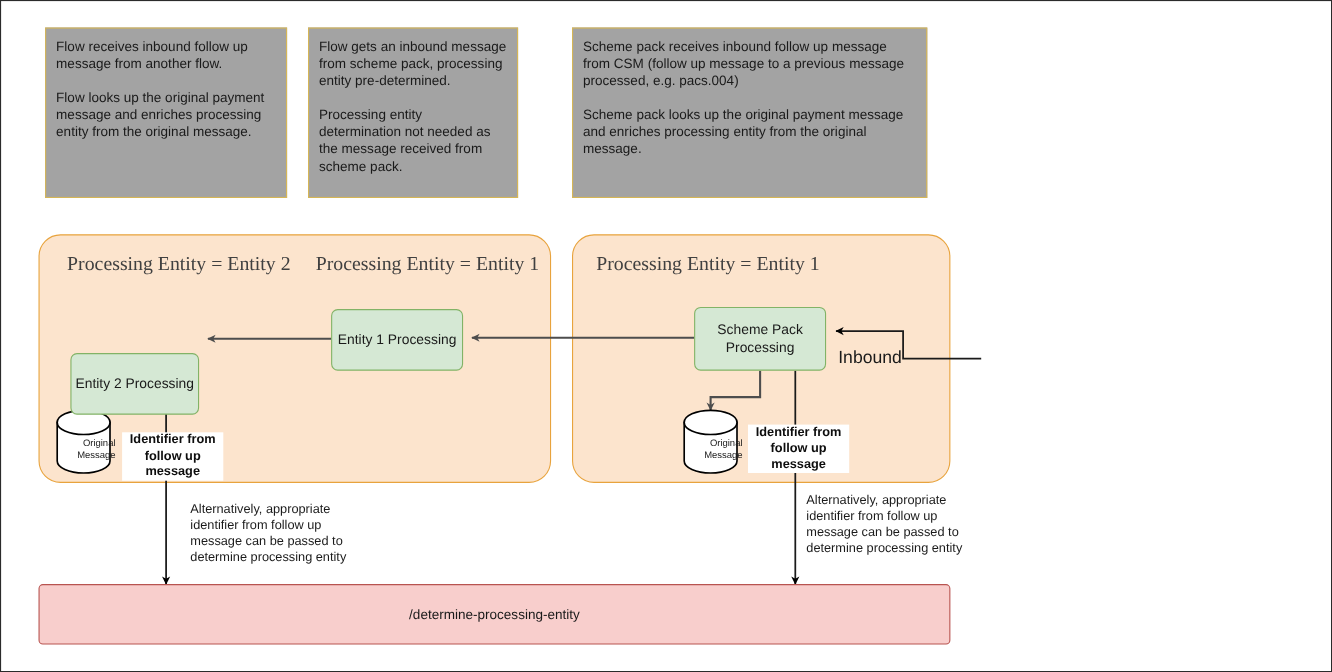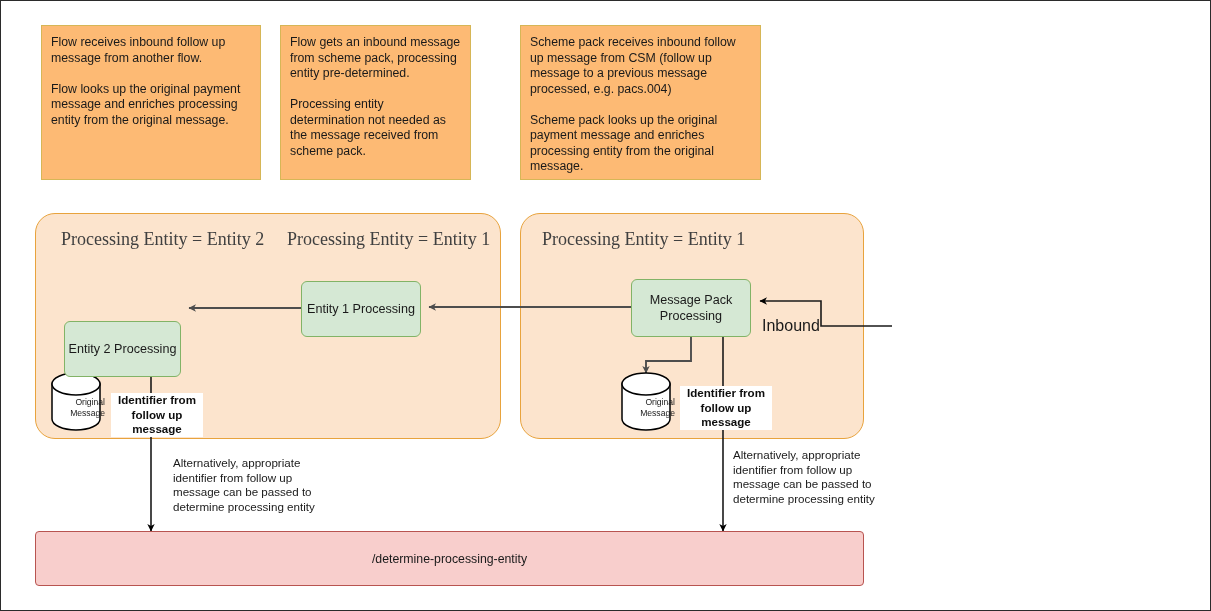--- a/index.html
+++ b/index.html
@@ -9,21 +9,21 @@
     width:1211px;height:611px;
     background:#ffffff;
     border:1px solid #2b2b2b;
     box-sizing:border-box;
     overflow:hidden;
   }
   .abs{position:absolute;box-sizing:border-box;}
 
   
   .note{
-    background:#fdba74;
+    background:#a3a3a3;
     border:1px solid #d6b656;
     color:#1a1a1a;
     font-size:12.3px;
     line-height:15.5px;
     padding:9px 9px 6px 9px;
     white-space:pre-wrap;
   }
 
   
   .lane{
@@ -108,21 +108,21 @@
 <div id="canvas">
 
   <div class="abs note" style="left:40px;top:24px;width:220px;height:155px;">Flow receives inbound follow up message from another flow.
 
 Flow looks up the original payment message and enriches processing entity from the original message.</div>
 
   <div class="abs note" style="left:279px;top:24px;width:191px;height:155px;">Flow gets an inbound message from scheme pack, processing entity pre-determined.
 
 Processing entity determination not needed as the message received from scheme pack.</div>
 
-  <div class="abs note" style="left:519px;top:24px;width:241px;height:155px;">Scheme pack receives inbound follow up message from CSM (follow up message to a previous message processed, e.g. pacs.004)
+  <div class="abs note" style="left:519px;top:24px;width:323px;height:155px;">Scheme pack receives inbound follow up message from CSM (follow up message to a previous message processed, e.g. pacs.004)
 
 Scheme pack looks up the original payment message and enriches processing entity from the original message.</div>
 
   <div class="abs lane" style="left:34px;top:212px;width:466px;height:226px;"></div>
 
   <div class="abs lane" style="left:519px;top:212px;width:344px;height:226px;"></div>
 
   <div class="abs lane-label" style="left:60px;top:228px;">Processing Entity = Entity 2</div>
 
   <div class="abs lane-label" style="left:286px;top:228px;">Processing Entity = Entity 1</div>
@@ -179,21 +179,21 @@
 
   <div class="abs proc" style="left:63px;top:280px;width:117px;height:56px;margin-top:40px;">
     <span>Entity 2 Processing</span>
   </div>
 
   <div class="abs proc" style="left:300px;top:280px;width:120px;height:56px;">
     <span>Entity 1 Processing</span>
   </div>
 
   <div class="abs proc" style="left:630px;top:278px;width:120px;height:58px;white-space:pre-line;">
-    <span style="white-space:pre-line;">Message Pack
+    <span style="white-space:pre-line;">Scheme Pack
 Processing</span>
   </div>
 
   <div class="abs edge-label" style="left:110px;top:392px;width:92px;">Identifier from
 follow up message</div>
 
   <div class="abs edge-label" style="left:679px;top:385px;width:92px;">Identifier from
 follow up message</div>
 
   <div class="abs inbound-label" style="left:761px;top:316px;">Inbound</div>

